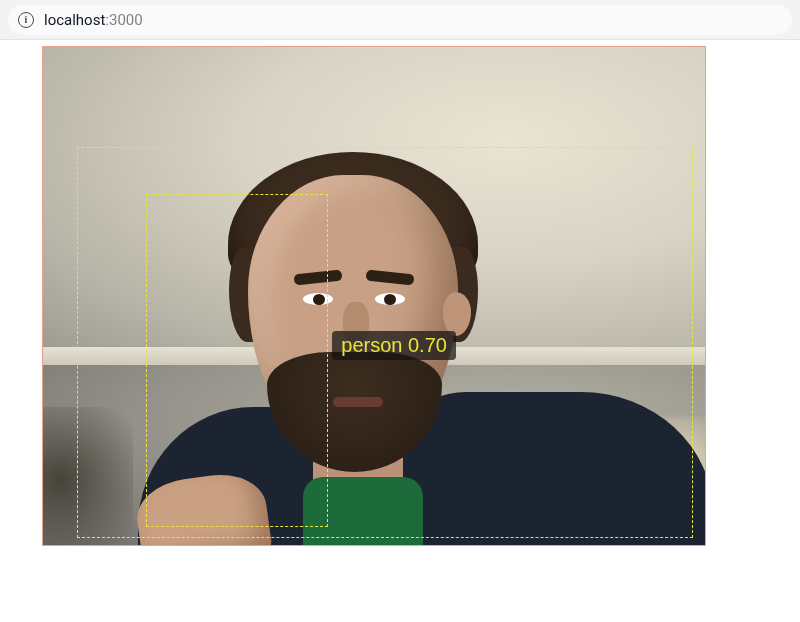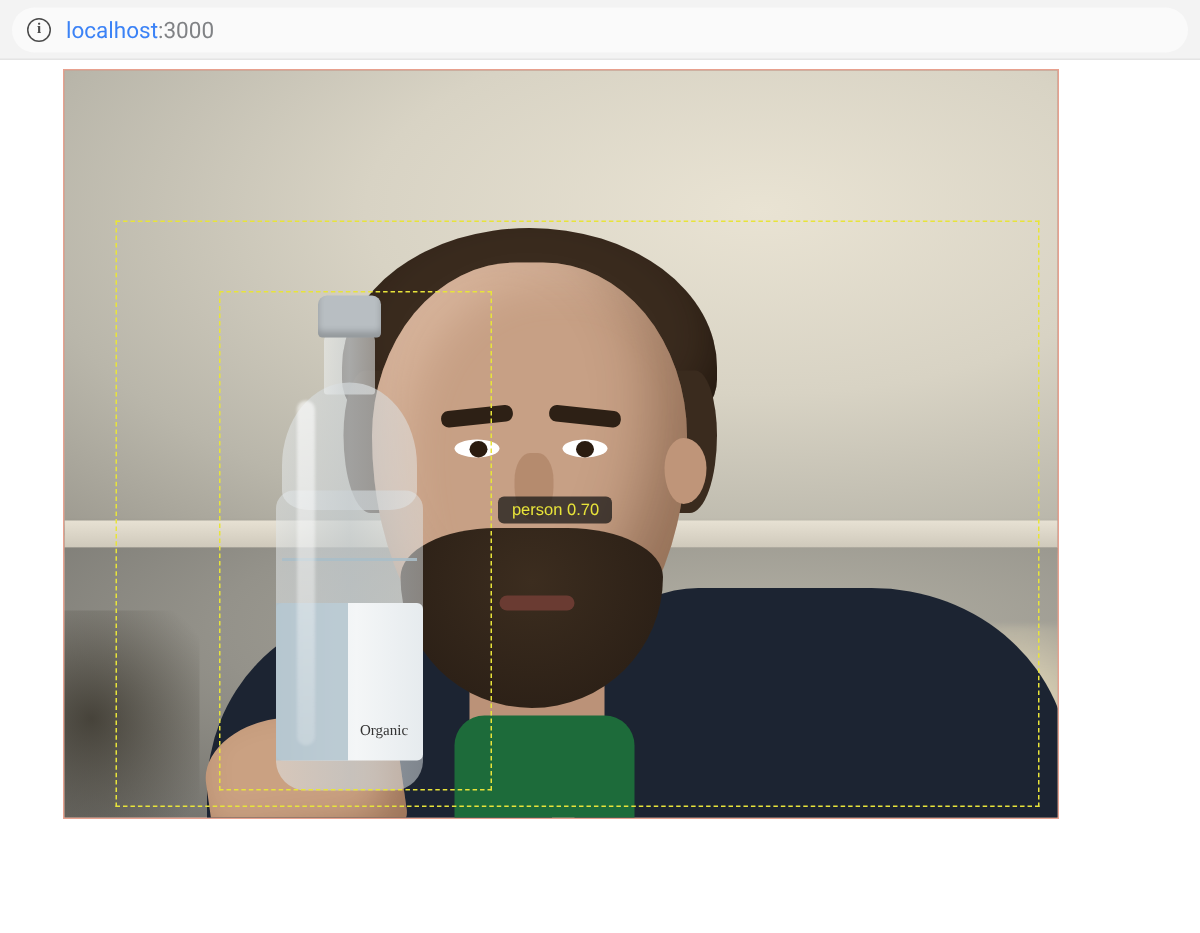--- a/index.html
+++ b/index.html
@@ -30,21 +30,21 @@
     .info-circle {
       width: 16px; height: 16px;
       border-radius: 50%;
       border: 1.2px solid #4a4a4a;
       display: flex; align-items: center; justify-content: center;
       font-size: 10px; color: #4a4a4a; font-weight: 600;
       margin-right: 10px;
       font-family: Georgia, serif;
       flex-shrink: 0;
     }
-    .addr-host { color: #3b82f6; font-size: 15px; }
+    .addr-host { color: #0f172a; font-size: 15px; }
     .addr-port { color: #808285; font-size: 15px; }
     .content {
       padding: 6px 0 0 42px;
     }
     .viewport {
       width: 664px;
       height: 500px;
       border: 1px solid #e8a18f;
       position: relative;
       overflow: hidden;
@@ -168,21 +168,21 @@
     .bbox {
       position: absolute;
       border: 1px dashed;
       box-sizing: border-box;
     }
     .bbox.yellow { border-color: #e8e43a; }
     .det-label {
       position: absolute;
       background: rgba(20,20,20,.72);
       color: #e8e43a;
-      font-size: 11px;
+      font-size: 20px;
       padding: 3px 9px;
       border-radius: 4px;
       white-space: nowrap;
       font-family: Arial, sans-serif;
     }
   </style>
 </head>
 <body>
 
 <div class="addr-bar">
@@ -215,29 +215,18 @@
     <div class="brow-r"></div>
     <div class="eye-l"></div>
     <div class="eye-r"></div>
     <div class="pupil-l"></div>
     <div class="pupil-r"></div>
     <div class="nose"></div>
     <div class="beard"></div>
     <div class="mouth"></div>
     <div class="hand"></div>
 
-    <div class="bottle">
-      <div class="bottle-body"></div>
-      <div class="bottle-shoulder"></div>
-      <div class="bottle-water"></div>
-      <div class="bottle-label"></div>
-      <div class="bottle-label-top"></div>
-      <div class="bottle-brand">Organic</div>
-      <div class="bottle-neck"></div>
-      <div class="bottle-cap"></div>
-      <div class="bottle-highlight"></div>
-    </div>
 
   <div class="bbox yellow" style="left: 5.1%; top: 20%; width: 93.1%; height: 78.6%;"></div>
       <div class="det-label" style="left: 43.7%; top: 57%;">person 0.70</div>
       <div class="bbox yellow" style="left: 15.5%; top: 29.6%; width: 27.6%; height: 66.8%;"></div>
     </div>
 </div>
 
 </body></html>

